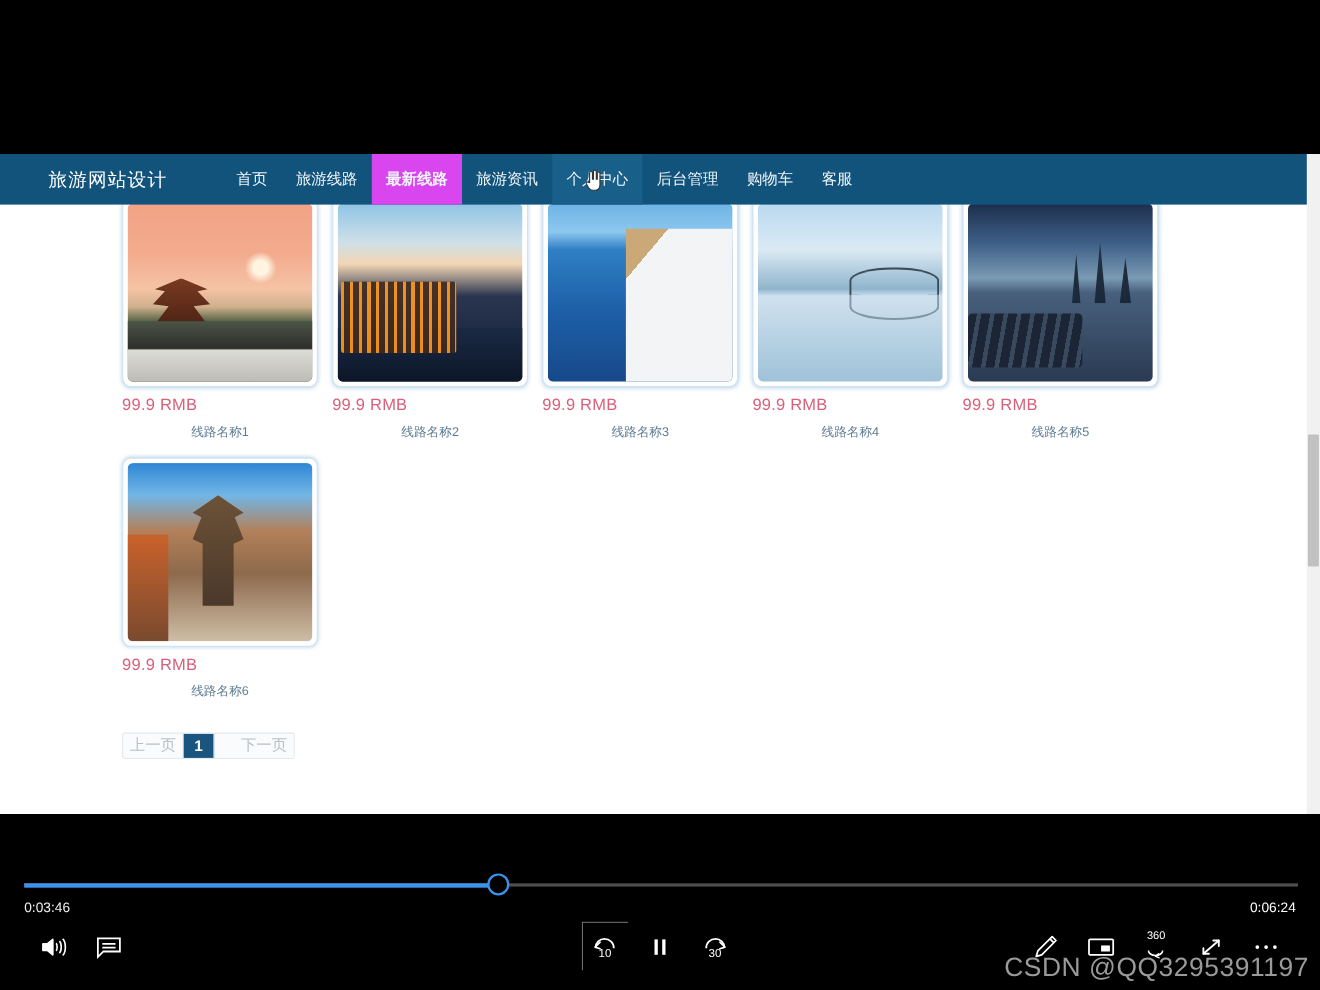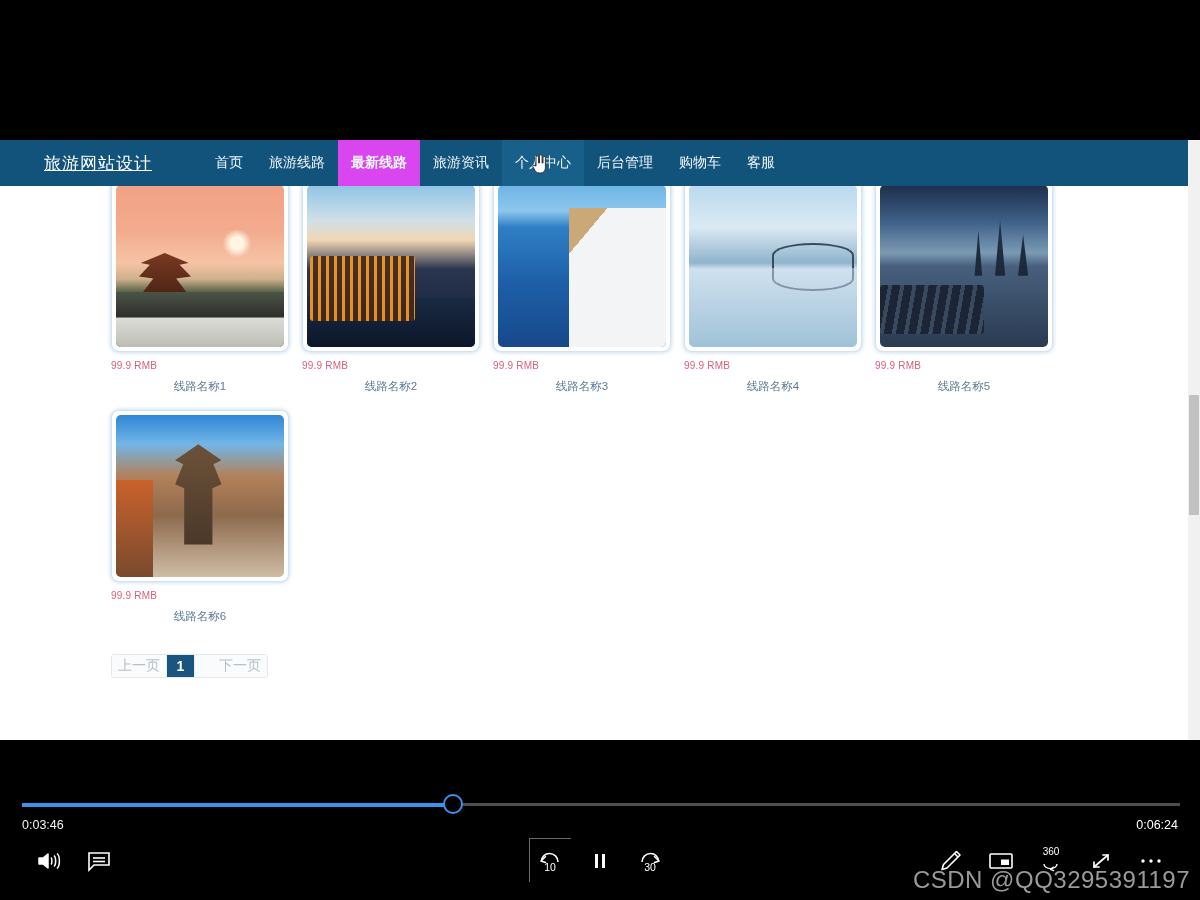--- a/index.html
+++ b/index.html
@@ -19,34 +19,34 @@
   .search-btn { width:48px; height:30px; background:#2286c7; border:1px solid #1b76b0; border-radius:4px; }
 
   
   .content { position:absolute; left:0; top:40px; width:1188px; min-height:500px; background:#fff; }
 
   .grid { display:flex; flex-wrap:wrap; padding-left:111px; }
   .card { width:191px; margin-right:0; margin-bottom:16px; }
   .card-thumb-wrap { width:178px; height:172px; padding:4px; background:#fff; border:1px solid #cfe3f2; border-radius:8px;
                      box-shadow:0 0 4px rgba(120,170,210,.55); }
   .card-thumb { width:100%; height:100%; border-radius:5px; overflow:hidden; position:relative; }
-  .card-price { font-size:10px; color:#d9607a; margin:8px 0 0 0; letter-spacing:.2px; }
+  .card-price { font-size:15px; color:#d9607a; margin:8px 0 0 0; letter-spacing:.2px; }
   .card-title { font-size:11.5px; color:#5d7a92; text-align:center; width:178px; margin-top:8px; }
 
   
   .pager { margin:14px 0 0 111px; display:flex; border:1px solid #e4e8eb; border-radius:3px; width:fit-content; overflow:hidden; background:#fafbfc; }
   .pg { height:22px; min-width:40px; display:flex; align-items:center; justify-content:center;
         font-size:14px; color:#b8c0c7; border-right:1px solid #e9edf0; padding:0 6px; background:#fafbfc; }
   .pg:last-child { border-right:none;padding-left:24px; }
   .pg.active { background:#19557e; color:#fff; min-width:28px; font-weight:bold; }
 
   
   .navbar { position:absolute; left:0; top:140px; width:1200px; height:46px; background:#12537c; z-index:40;
             display:flex; align-items:center; }
-  .brand { margin-left:44px; font-size:17px; color:#fff; letter-spacing:1px;text-decoration:underline; }
+  .brand { margin-left:44px; font-size:17px; color:#fff; letter-spacing:1px; }
   .nav-items { display:flex; align-items:center; margin-left:50px; height:46px; }
   .nav-item { position:relative; height:46px; display:flex; align-items:center; padding:0 13px;
               font-size:14px; color:#f0f6fa; }
   .nav-item.active { background:#d946ef;font-weight:bold; }
   .nav-item.hovered { background:#185f89; }
   .cursor-hand { position:absolute; left:29px; top:14px; width:16px; height:20px; }
 
   
   .scroll-track { position:absolute; right:0; top:140px; width:12px; height:600px; background:#f1f1f1; z-index:45; }
   .scroll-thumb { position:absolute; left:1px; top:255px; width:10px; height:120px; background:#c1c1c1; border-radius:1px; }

